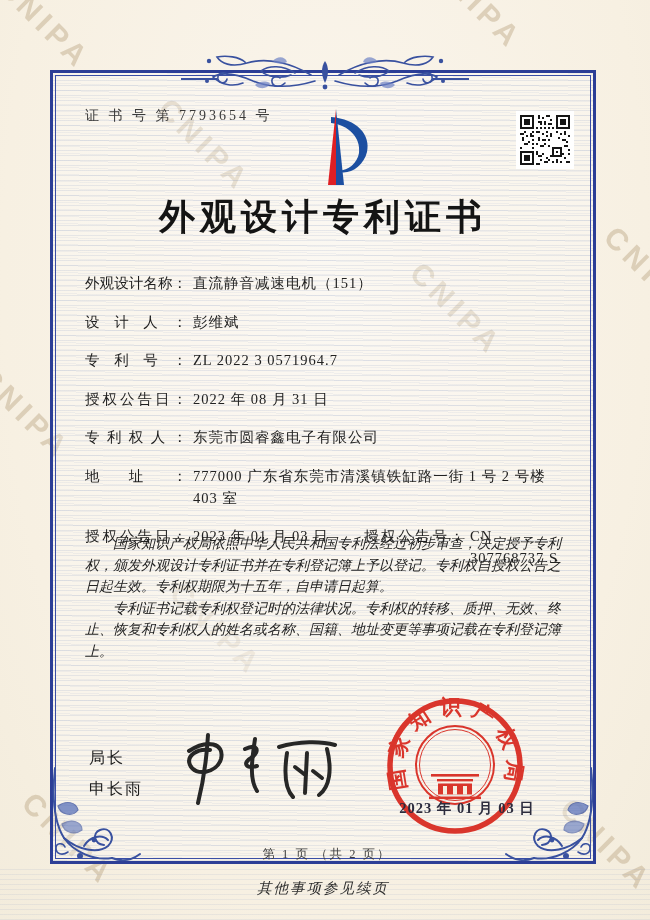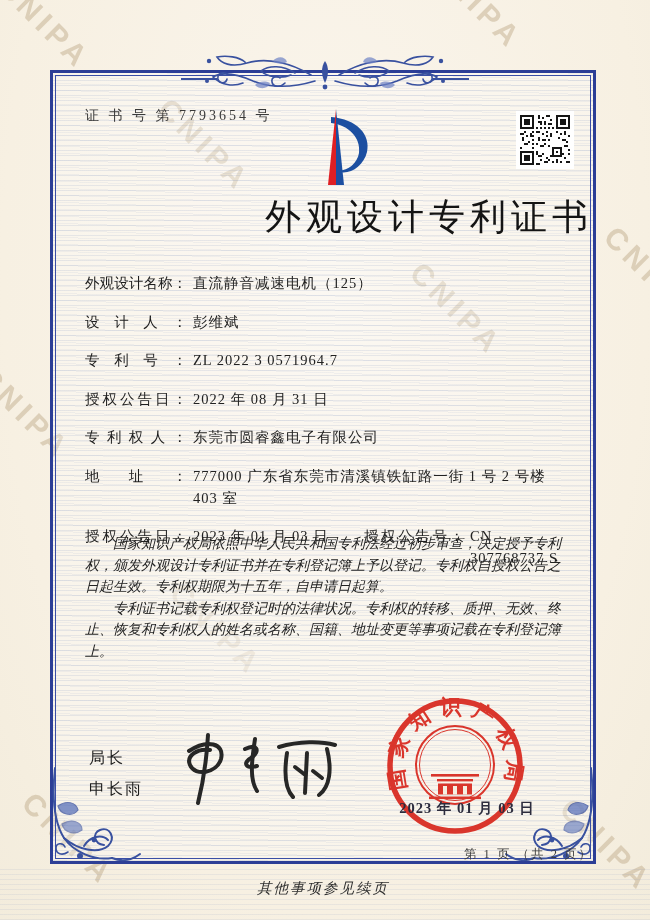--- a/index.html
+++ b/index.html
@@ -19,42 +19,42 @@
       repeating-linear-gradient(0deg, rgba(105,130,185,.14) 0 1px, rgba(0,0,0,0) 1px 5px),
       repeating-linear-gradient(2deg, rgba(105,130,185,.08) 0 1px, rgba(0,0,0,0) 1px 7px),
       rgba(255,255,255,.30);}
   .inner-border{position:absolute;inset:2px;border:1px solid #3a4ea6;pointer-events:none;}
   
   .bottom-waves{position:absolute;left:0;right:0;top:867px;height:53px;
     background:repeating-linear-gradient(0deg, rgba(105,130,185,.10) 0 1px, rgba(0,0,0,0) 1px 5px);}
   .cert-no{position:absolute;left:32px;top:34px;font-size:14px;letter-spacing:3px;color:#3a3a3a;}
   .logo{position:absolute;left:222px;top:34px;}
   .qr-wrap{position:absolute;left:463px;top:38px;width:50px;height:50px;background:#fff;padding:4px;}
-  .title{position:absolute;left:0;right:0;top:120px;text-align:right;
-    font-size:36px;font-weight:normal;letter-spacing:5px;color:#141414;}
+  .title{position:absolute;left:0;right:0;top:120px;text-align:center;
+    font-size:36px;font-weight:bold;letter-spacing:5px;color:#141414;}
   .fields{position:absolute;left:32px;top:199px;width:486px;font-size:14.5px;color:#222;}
   .frow{display:flex;line-height:22px;margin-bottom:16.5px;}
   .flabel{display:inline-block;width:102px;text-align:justify;text-align-last:justify;
     flex:0 0 102px;color:#1e1e1e;}
   .fvalue{margin-left:6px;letter-spacing:1px;}
   .fvalue.date1{flex:0 0 168px;}
   .flabel2{display:inline-block;width:100px;text-align:justify;text-align-last:justify;
     flex:0 0 100px;margin-left:3px;color:#1e1e1e;}
   .body-text{position:absolute;left:32px;top:460px;width:482px;
     font-style:italic;font-size:14px;line-height:21.5px;color:#222;}
   .body-text p{margin:0;text-indent:2em;}
   .officer{position:absolute;left:36px;top:675px;
     font-family:Liberation Sans, sans-serif;font-size:16px;color:#1b1b1b;}
   .officer .o-title{display:block;margin-bottom:10px;letter-spacing:2px;}
   .officer .o-name{display:block;letter-spacing:2px;}
   .sig{position:absolute;left:126px;top:658px;}
   .seal-box{position:absolute;left:328px;top:619px;}
   .seal-date{position:absolute;left:336px;top:726px;width:156px;text-align:center;
     font-size:14.5px;font-weight:bold;color:#2c2c3e;letter-spacing:1px;}
-  .page-no{position:absolute;left:8px;right:0;top:773px;text-align:right;
+  .page-no{position:absolute;left:8px;right:0;top:773px;text-align:center;
     font-size:12.5px;letter-spacing:2px;color:#3c3c3c;}
   .footer-note{position:absolute;left:50px;width:546px;top:879px;text-align:center;
     font-style:italic;font-size:14.5px;color:#2f2f2f;letter-spacing:2px;font-family:Liberation Mono, monospace;}
   .flourish-top{position:absolute;left:128px;top:-23px;}
   .corner{position:absolute;pointer-events:none;}
   .corner.bl{left:-3px;bottom:-3px;}
   .corner.br{right:-3px;bottom:-3px;transform:scaleX(-1);}
   svg{display:block;}
 </style>
 </head>
@@ -228,21 +228,21 @@
             <rect x="24" y="19" width="1" height="1"></rect>
         </g>
       </svg>
     </div>
 
     <div class="title">外观设计专利证书</div>
 
     <div class="fields">
       <div class="frow">
         <span class="flabel">外观设计名称：</span>
-        <span class="fvalue">直流静音减速电机（125）</span>
+        <span class="fvalue">直流静音减速电机（151）</span>
       </div>
       <div class="frow">
         <span class="flabel">设计人：</span>
         <span class="fvalue">彭维斌</span>
       </div>
       <div class="frow">
         <span class="flabel">专利号：</span>
         <span class="fvalue">ZL 2022 3 0571964.7</span>
       </div>
       <div class="frow">

